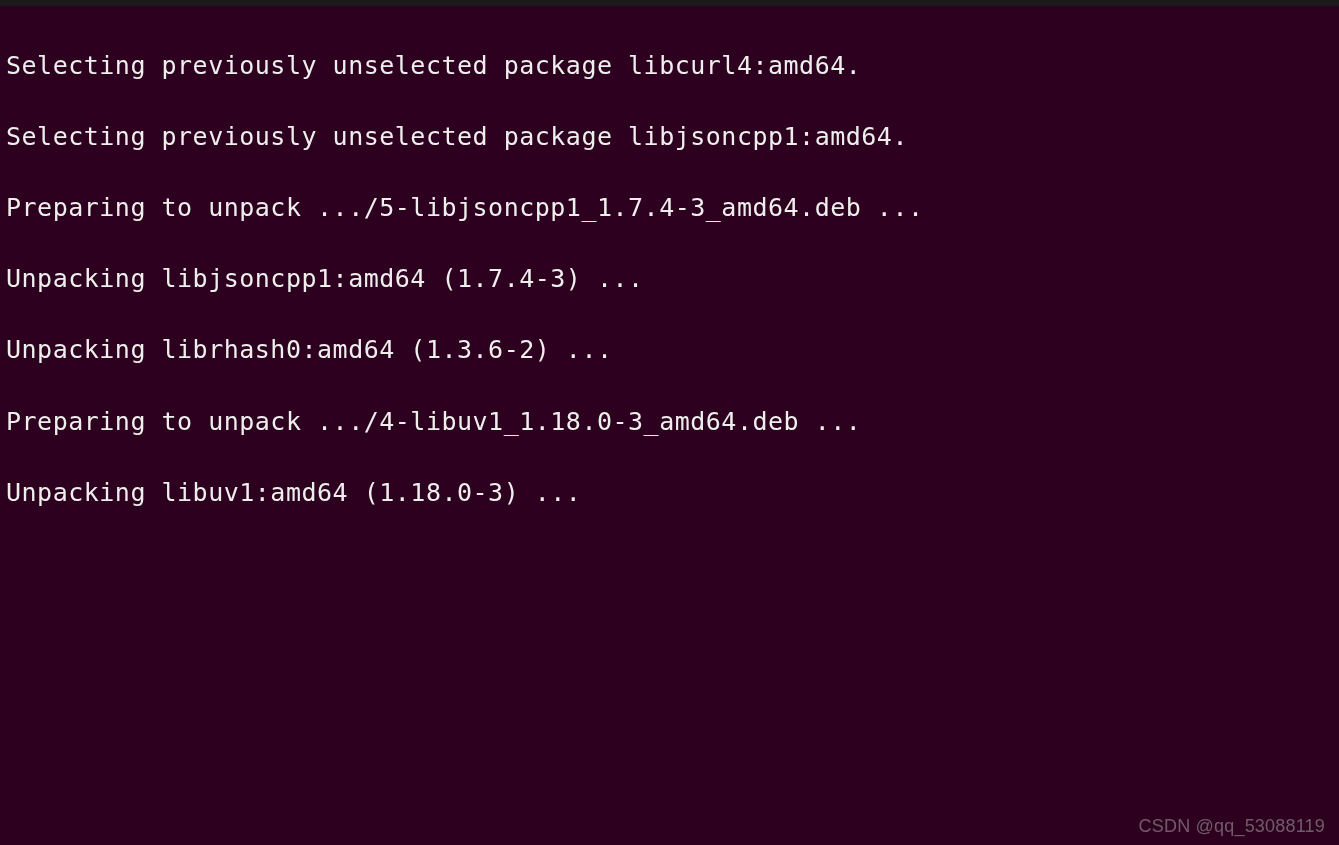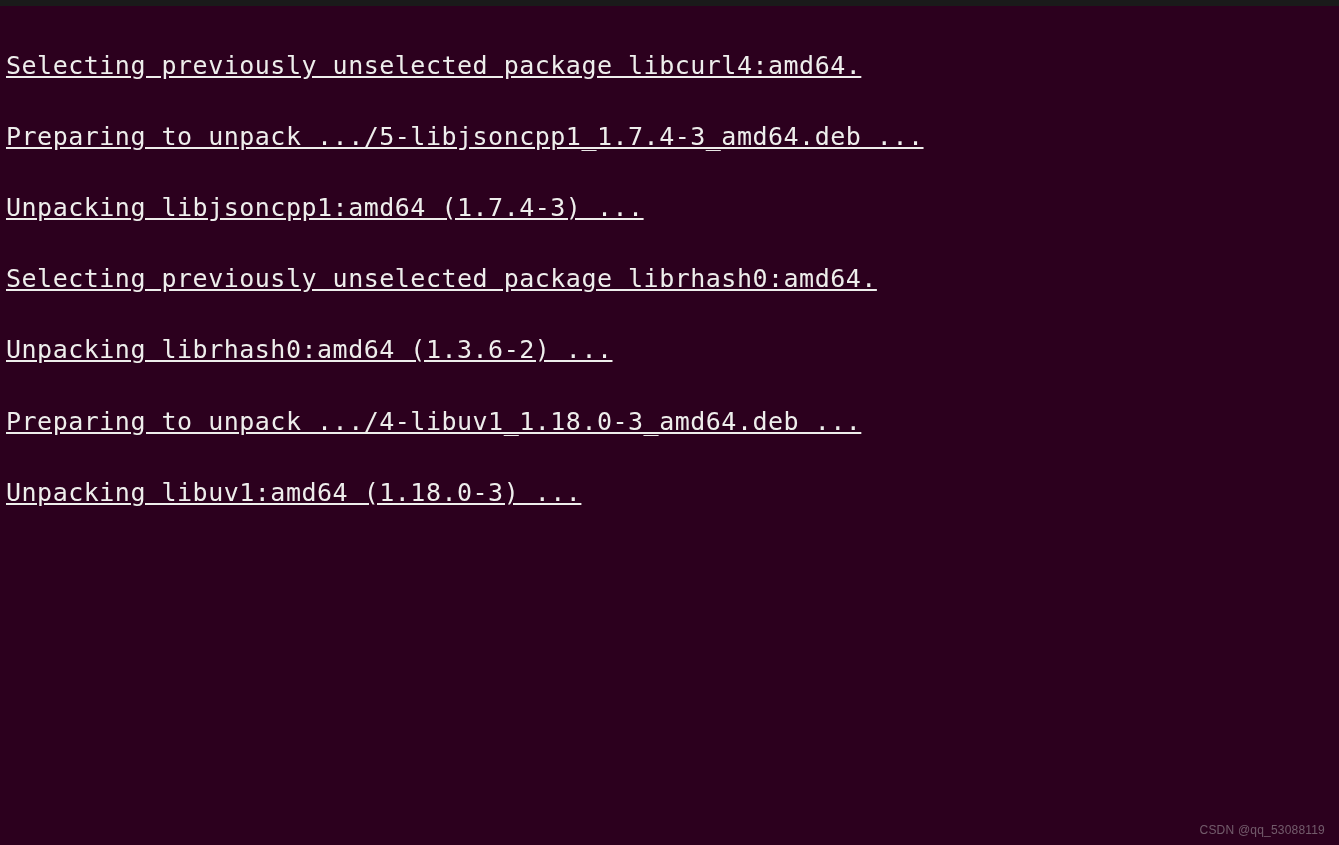--- a/index.html
+++ b/index.html
@@ -16,41 +16,41 @@
     background: #1a1a1a;
   }
   .terminal {
     padding: 6px 6px 0 6px;
     color: #eeeeec;
     font-size: 25px;
     line-height: 35.6px;
     white-space: pre;
     letter-spacing: 0.5px;
   }
-  .line { display: block; text-decoration: underline; }
+  .line { display: block; }
   .watermark {
     position: absolute;
     right: 14px;
     bottom: 8px;
     color: rgba(200,200,200,0.45);
     font-family: Arial, sans-serif;
-    font-size: 12px;
+    font-size: 18px;
     letter-spacing: 0.2px;
   }
 </style>
 </head>
 <body>
 
 <div class="top-bar"></div>
 
 <div class="terminal">
 <span class="line">Selecting previously unselected package libcurl4:amd64.</span>
+<span class="line">Selecting previously unselected package libjsoncpp1:amd64.</span>
 <span class="line">Preparing to unpack .../5-libjsoncpp1_1.7.4-3_amd64.deb ...</span>
 <span class="line">Unpacking libjsoncpp1:amd64 (1.7.4-3) ...</span>
-<span class="line">Selecting previously unselected package librhash0:amd64.</span>
 <span class="line">Unpacking librhash0:amd64 (1.3.6-2) ...</span>
 <span class="line">Preparing to unpack .../4-libuv1_1.18.0-3_amd64.deb ...</span>
 <span class="line">Unpacking libuv1:amd64 (1.18.0-3) ...</span>
 
 
 
 
 
 
 

